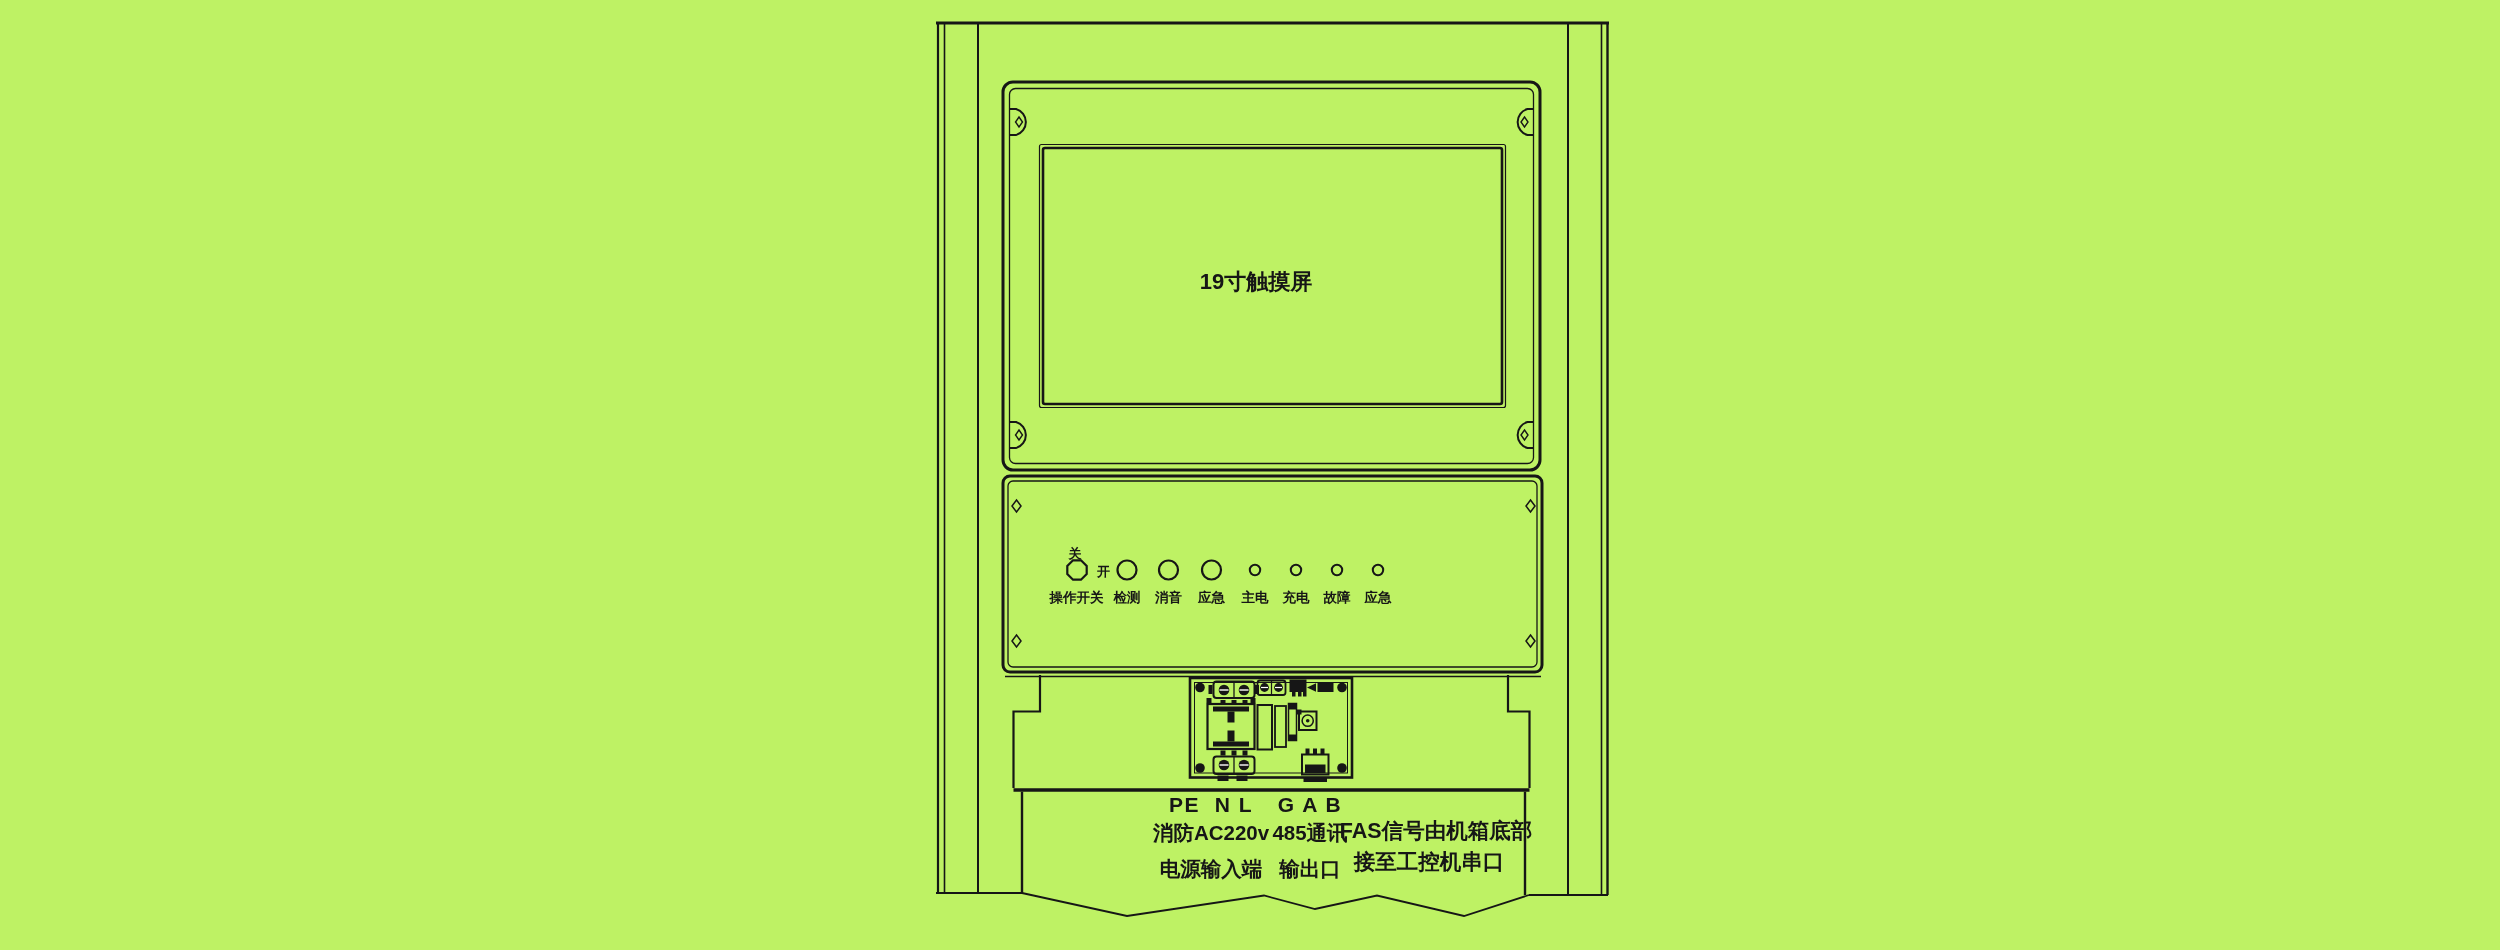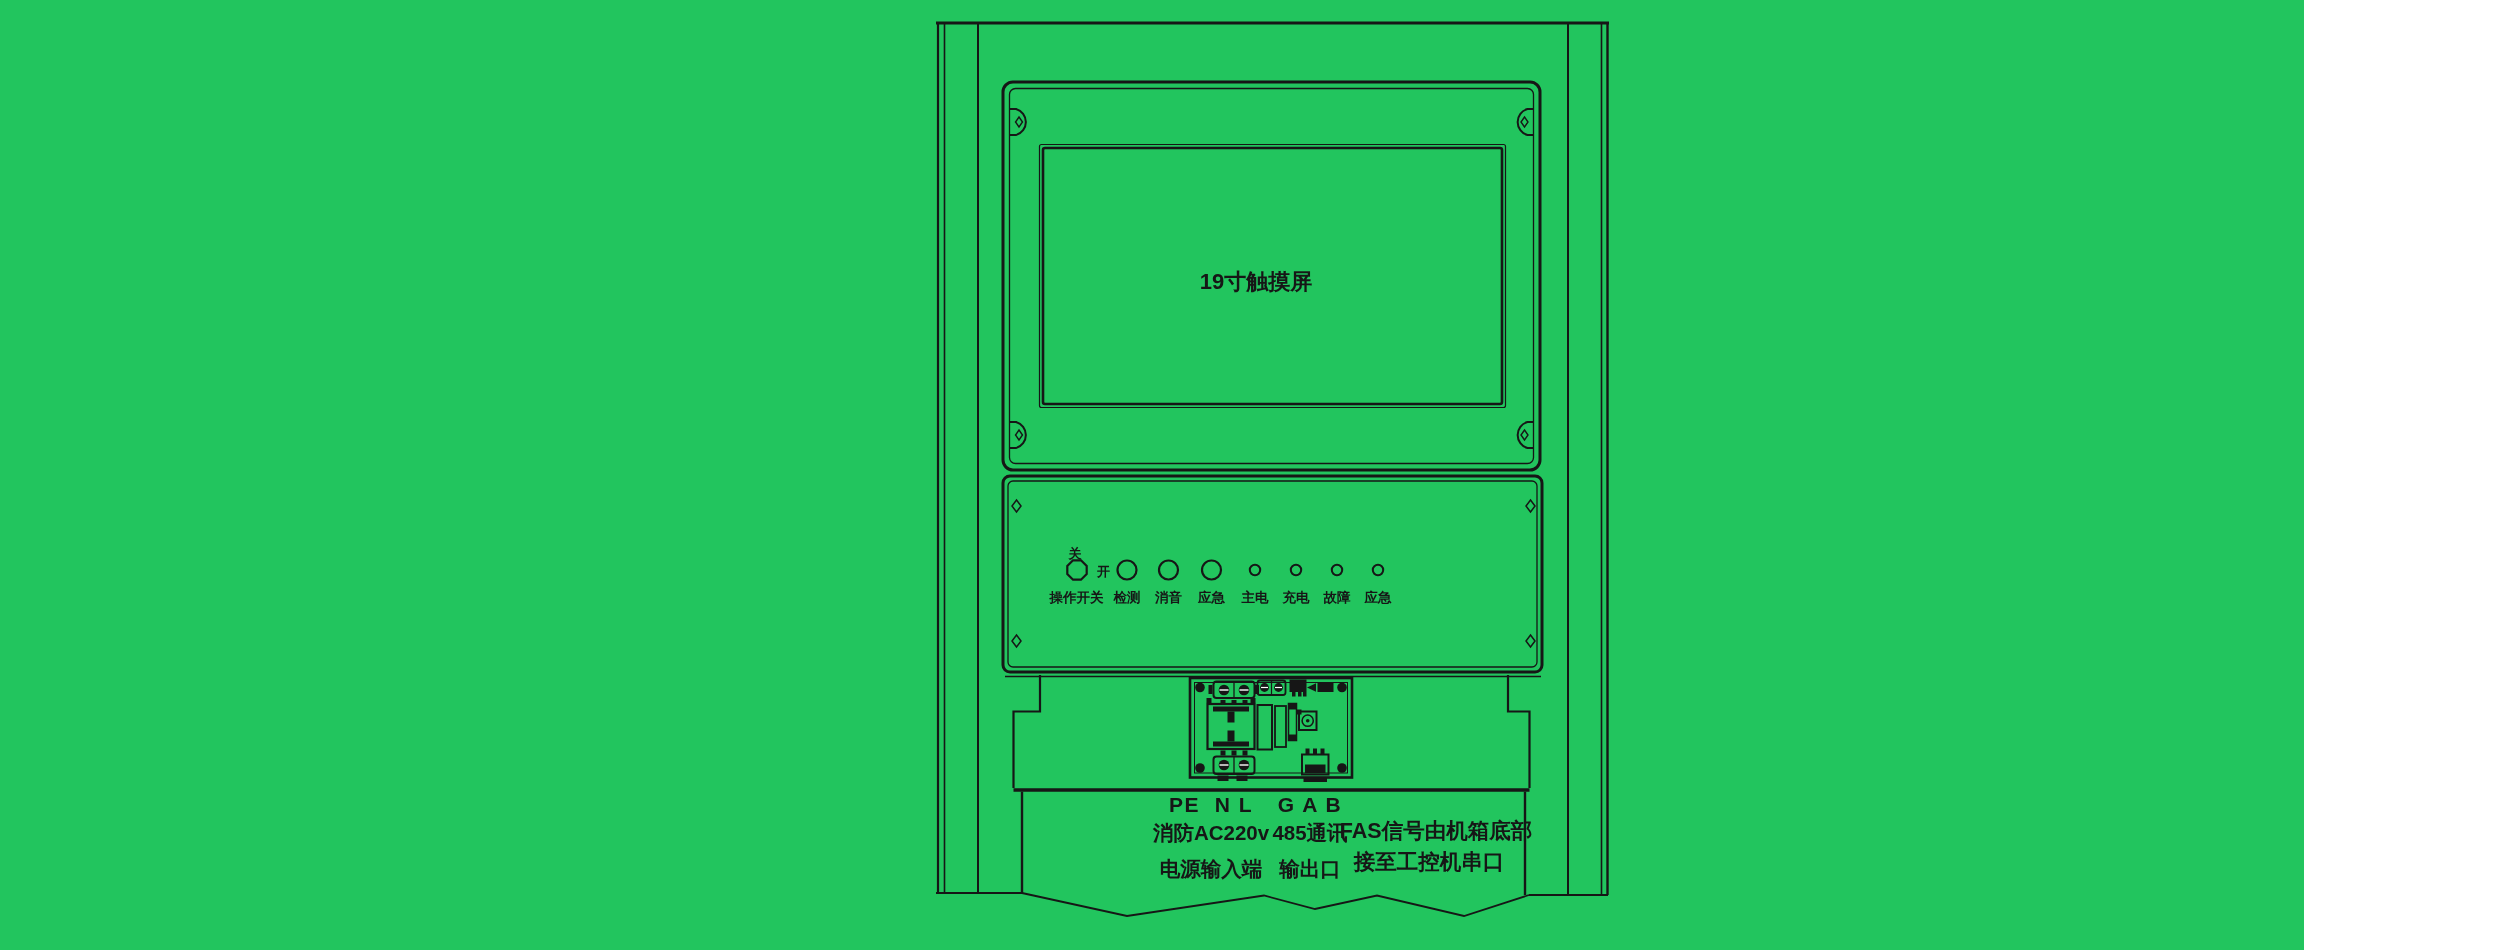--- a/index.html
+++ b/index.html
@@ -1,16 +1,16 @@
 <!DOCTYPE html>
 <html><head>
 <meta charset="utf-8">
 <style>
   html,body{margin:0;padding:0;background:#ffffff;}
-  .canvas{position:relative;width:2304px;height:950px;background:#22c55e;overflow:hidden;}
+  .canvas{position:relative;width:2500px;height:950px;background:#bef264;overflow:hidden;}
   svg{position:absolute;left:0;top:0;}
   svg text{font-family:"Liberation Sans","DejaVu Sans",sans-serif;font-weight:bold;fill:#161616;}
   .t-screen{font-size:22px;}
   .t-small{font-size:13.5px;}
   .t-switch{font-size:13px;}
   .t-pins{font-size:21px;letter-spacing:1.5px;}
   .t-term{font-size:20.5px;}
   .t-fas{font-size:21.5px;}
   .ink{stroke:#161616;fill:none;}
   .fillink{fill:#161616;stroke:none;}

